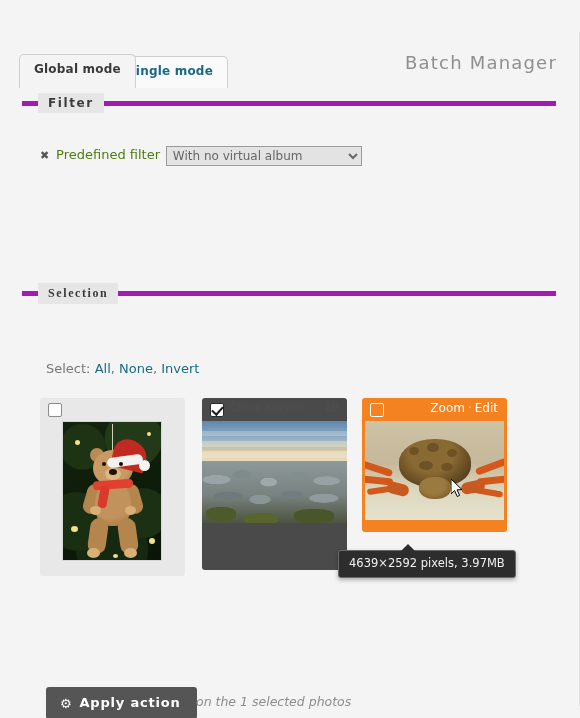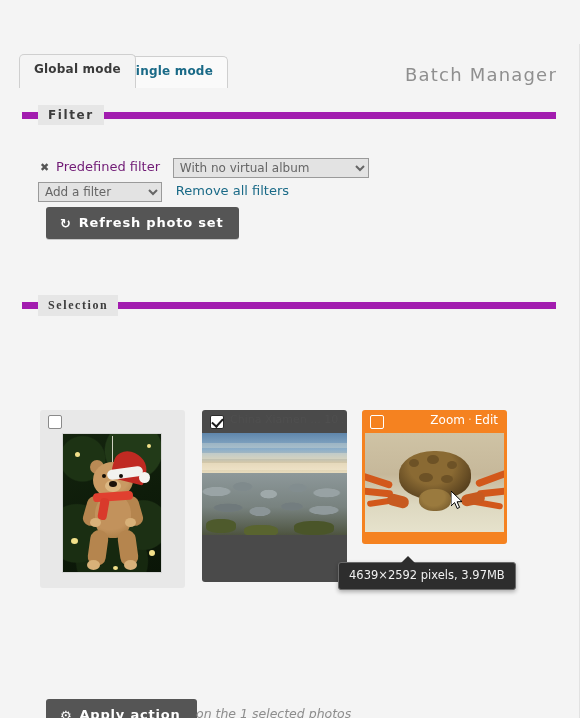--- a/index.html
+++ b/index.html
@@ -56,21 +56,21 @@
   .tab.inactive {
     left: 112px;
     background: #fafafa;
     color: #1a6a87;
     z-index: 2;
   }
 
   
   .body-wrap {
     position: absolute;
-    left: 0; top: 44px;
+    left: 0; top: 32px;
     width: 580px;
     height: 674px;
     background: #f4f4f4;
     border-right: 1px solid #e2e2e2;
   }
 
   .page-title {
     position: absolute;
     right: 22px;
     top: 8px;
@@ -79,21 +79,21 @@
     letter-spacing: 1.2px;
     font-weight: normal;
   }
 
   
   fieldset.block {
     position: absolute;
     margin: 0;
     padding: 0;
     border: none;
-    border-top: 7px solid #a21caf;
+    border-top: 5px solid #a21caf;
     left: 22px;
     width: 534px;
   }
   fieldset.block > legend {
     margin-left: 16px;
     padding: 3px 10px;
     background: #e6e6e6;
     color: #3c3c3c;
     font-size: 12px;
     font-weight: bold;
@@ -114,23 +114,23 @@
     white-space: nowrap;
   }
   .remove-x {
     color: #555;
     font-size: 11px;
     font-weight: bold;
     cursor: pointer;
     margin-right: 3px;
   }
   .filter-label {
-    color: #701a75;
+    color: #4d7c0f;
     font-size: 13px;
-    margin-right: 9px;
+    margin-right: 2px;
   }
   select.pw-select {
     font-family: "DejaVu Sans", sans-serif;
     font-size: 12px;
     color: #666;
     background: #e3e3e3;
     border: 1px solid #9a9a9a;
     height: 20px;
     padding: 1px 2px;
     vertical-align: middle;
@@ -420,37 +420,32 @@
     </fieldset>
 
     <div class="filter-row" style="position:absolute; left:22px; top:90px;">
       <span class="remove-x">✖</span>
       <span class="filter-label">Predefined filter</span>
       <select class="pw-select" id="predef-select">
         <option>With no virtual album</option>
       </select>
     </div>
 
-    <div class="filter-row row2" style="position:absolute; left:22px; top:123px;">
-      <select class="pw-select" id="addfilter-select">
-        <option>Add a filter</option>
-      </select>
-      <a class="link" id="remove-all">Remove all filters</a>
-    </div>
-
-    <div id="refresh-btn-wrap">
-      <button class="btn-dark">
-        <span class="bicon">↻</span><span>Refresh photo set</span>
-      </button>
-    </div>
+
 
     <fieldset class="block" id="selection-block">
       <legend>Selection</legend>
     </fieldset>
 
+    <div id="select-row">
+      <span>Select:</span>
+      <a class="link">All</a><span>,</span>
+      <a class="link">None</a><span>,</span>
+      <a class="link">Invert</a>
+    </div>
 
     <div id="thumbs">
 
       <div class="thumb" id="thumb-1">
         <div class="head">
           <span class="cb"></span>
         </div>
         <div class="imgbox">
           <div class="bear-scene">
             <span class="sparkle" style="left:12px;top:18px;width:5px;height:5px;"></span>

